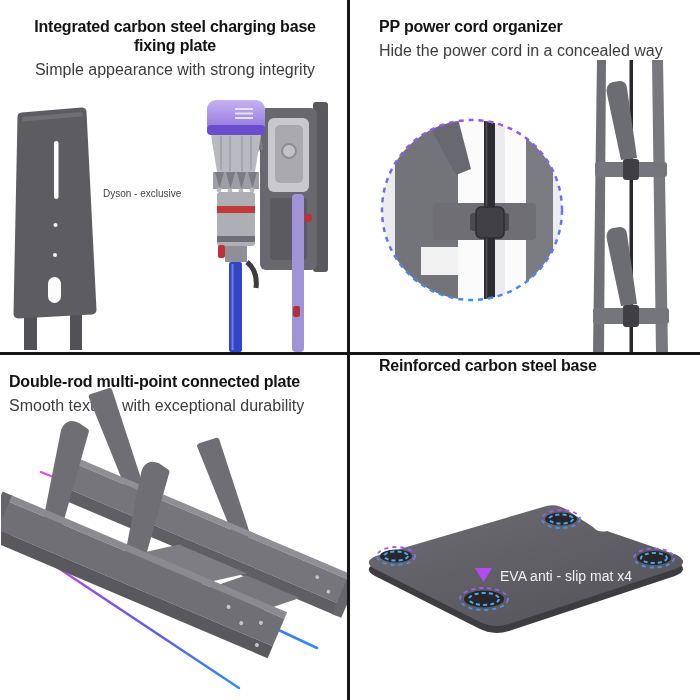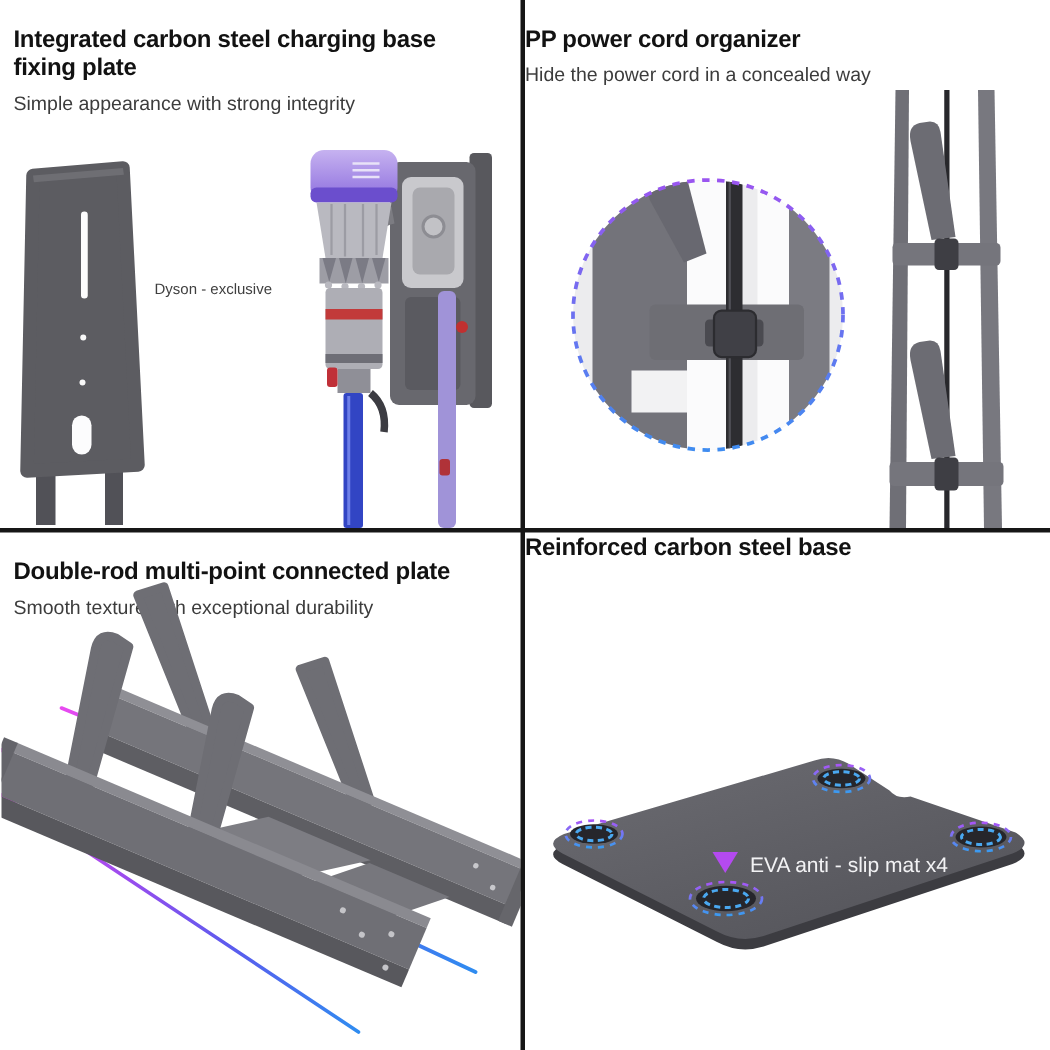--- a/index.html
+++ b/index.html
@@ -1,29 +1,29 @@
 <!DOCTYPE html>
 <html><head>
 <meta charset="utf-8">
 <style>
   html,body{margin:0;padding:0;background:#fff;}
   #page{position:relative;width:700px;height:700px;background:#fff;overflow:hidden;
         font-family:"Liberation Sans", sans-serif;}
   .divider-v{position:absolute;left:347px;top:0;width:3px;height:700px;background:#161616;}
   .divider-h{position:absolute;left:0;top:352px;width:700px;height:3px;background:#161616;}
   .quad{position:absolute;}
-  .q-tl{left:0;top:0;width:347px;height:352px;}
+  .q-tl{left:0;top:0;width:347px;height:352px;text-align:center;}
   .q-tr{left:350px;top:0;width:350px;height:352px;}
   .q-bl{left:0;top:355px;width:347px;height:345px;}
   .q-br{left:350px;top:339px;width:350px;height:419px;}
   .quad-head{padding:18px 6px 0 9px;}
-  .q-tr .quad-head,.q-br .quad-head{padding-left:0;}
+  .q-tr .quad-head,.q-br .quad-head{padding-left:29px;}
   .quad-title{font-size:16px;font-weight:700;line-height:1.18;color:#121212;
               letter-spacing:-0.2px;white-space:pre-line;}
-  .quad-sub{font-size:13px;color:#3c3c3c;margin-top:5px;}
+  .quad-sub{font-size:16px;color:#3c3c3c;margin-top:5px;}
   .illus{position:absolute;}
   .annotation{position:absolute;font-size:10px;color:#3f3f3f;}
 </style>
 </head>
 <body>
 
 <div id="page">
 
   <div class="quad q-tl">
     <div class="quad-head">

